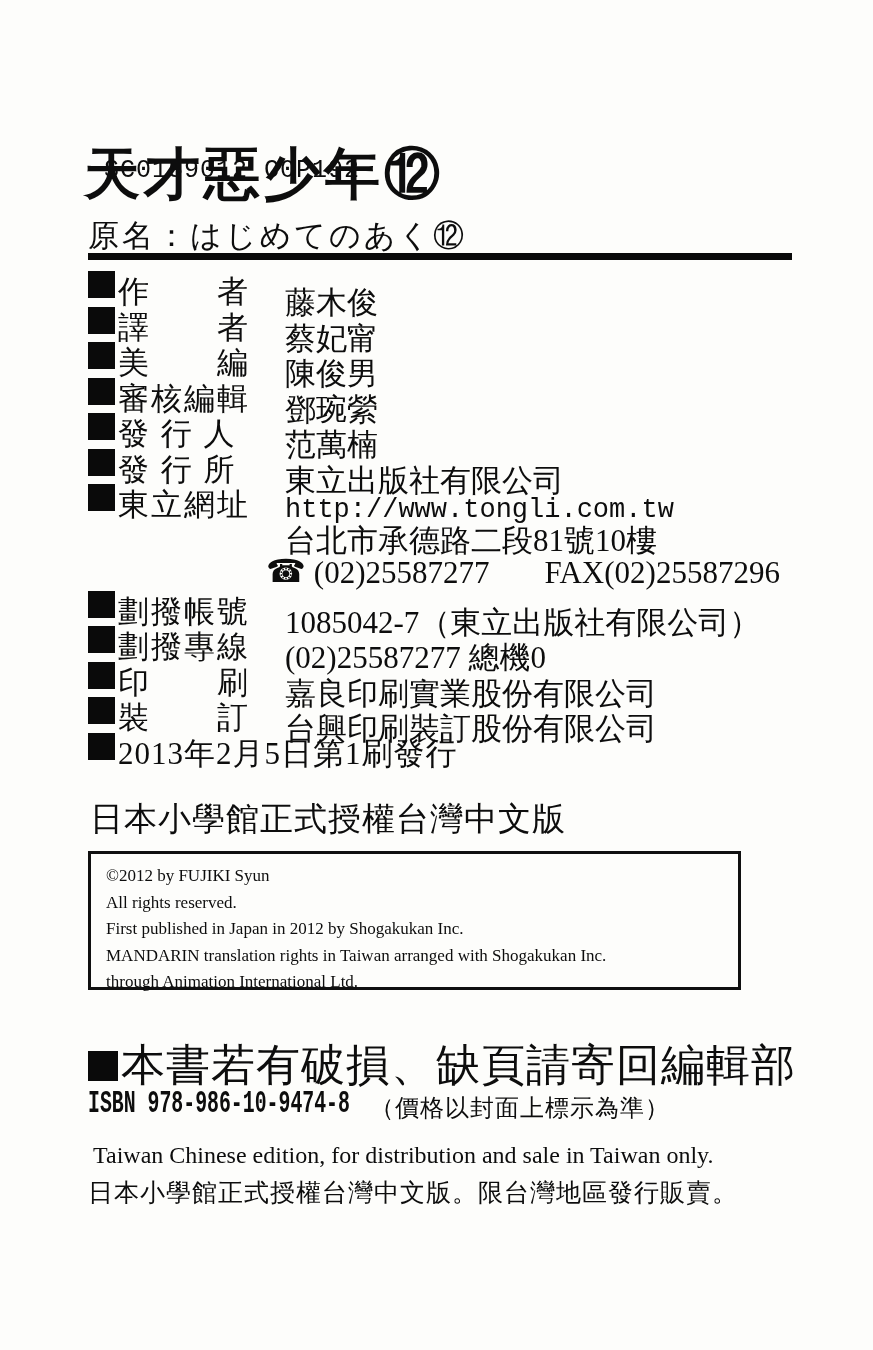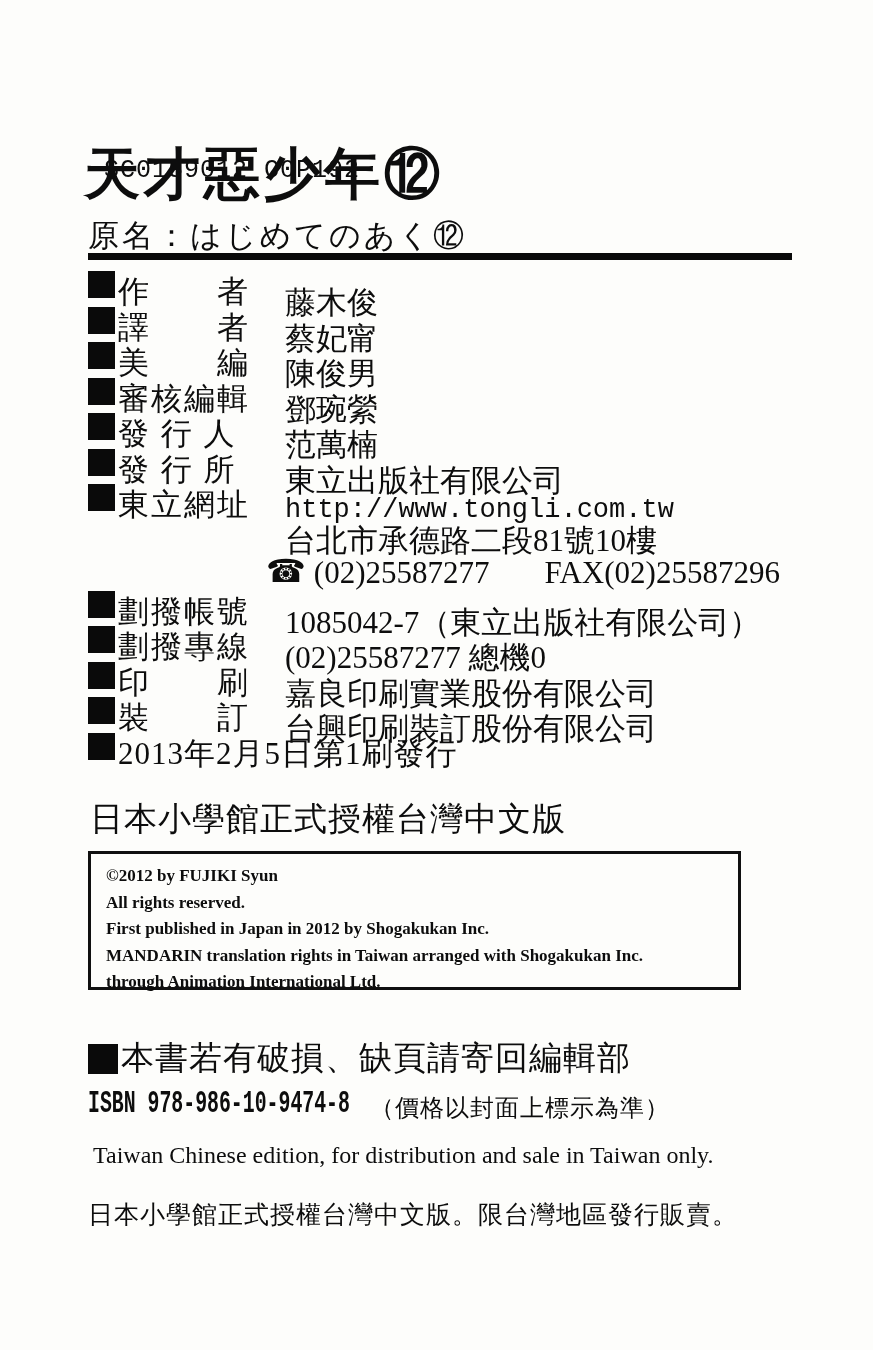--- a/index.html
+++ b/index.html
@@ -51,34 +51,34 @@
     position:absolute;top:797px;left:90px;
     font-size:33px;letter-spacing:1px;
   }
   
   .copybox{
     position:absolute;top:851px;left:88px;width:632px;height:124px;
     border:3px solid #101010;
     padding:9px 0 0 15px;
     font-size:17px;line-height:26.5px;
   }
-  .copybox div{white-space:nowrap;font-weight:bold;}
+  .copybox div{white-space:nowrap;}
   
   .rights{position:absolute;top:995px;left:88px;font-size:33px;letter-spacing:2px;}
-  .damage{position:absolute;top:1036px;left:88px;display:flex;align-items:center;font-size:33px;letter-spacing:1px;}
+  .damage{position:absolute;top:1036px;left:88px;display:flex;align-items:center;font-size:44px;letter-spacing:1px;}
   .isbnrow{position:absolute;top:1085px;left:88px;width:600px;height:42px;}
   .isbn{
     display:inline-block;transform:scaleX(0.62);transform-origin:0 50%;
     font-family:"Liberation Mono","DejaVu Sans Mono",monospace;
     font-size:32px;font-weight:bold;white-space:pre;
   }
   .pricenote{position:absolute;left:282px;top:7px;font-size:24px;letter-spacing:1px;white-space:pre;}
   
   .eng{position:absolute;top:1142px;left:93px;font-size:24px;}
-  .cn{position:absolute;top:1176px;left:88px;font-size:25px;letter-spacing:1px;margin-top:22px;}
+  .cn{position:absolute;top:1176px;left:88px;font-size:25px;letter-spacing:1px;}
 </style>
 </head>
 <body>
 
 <div class="page">
 
   <div class="code">SC0159012 C0P192</div>
   <div class="title">天才惡少年⑫</div>
   <div class="orig">原名：はじめてのあく⑫</div>
   <div class="rule"></div>

